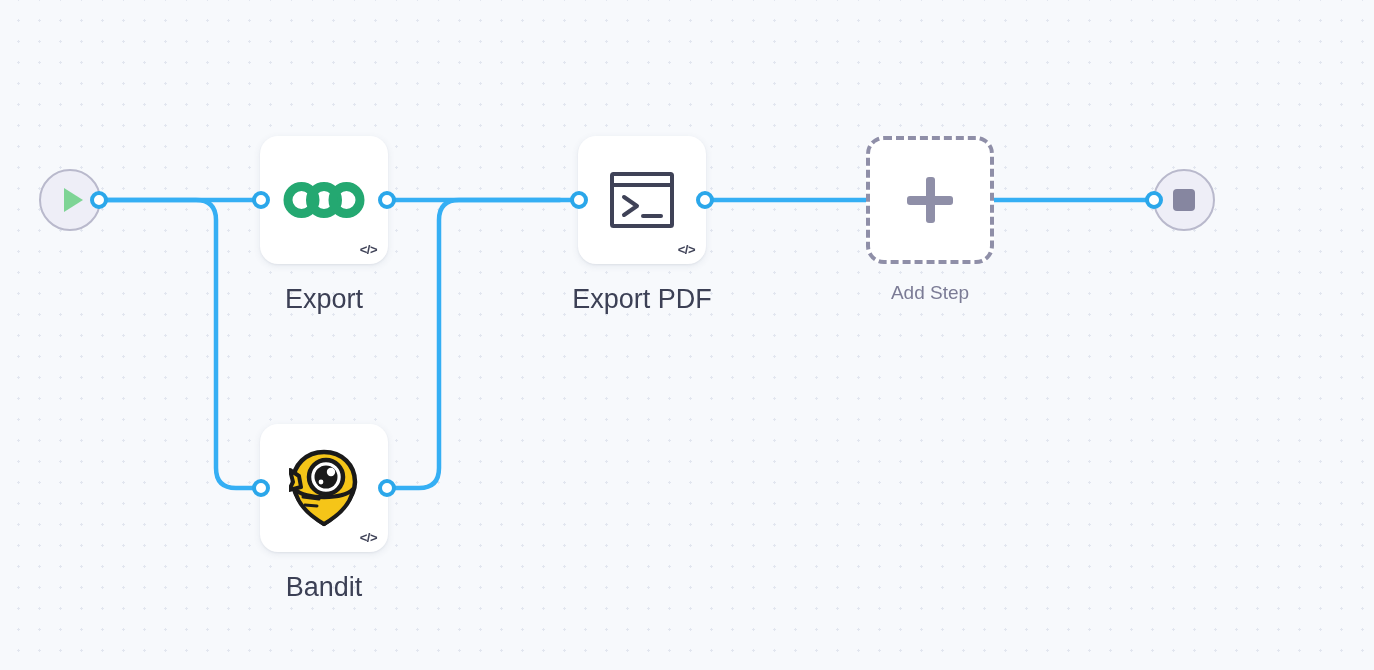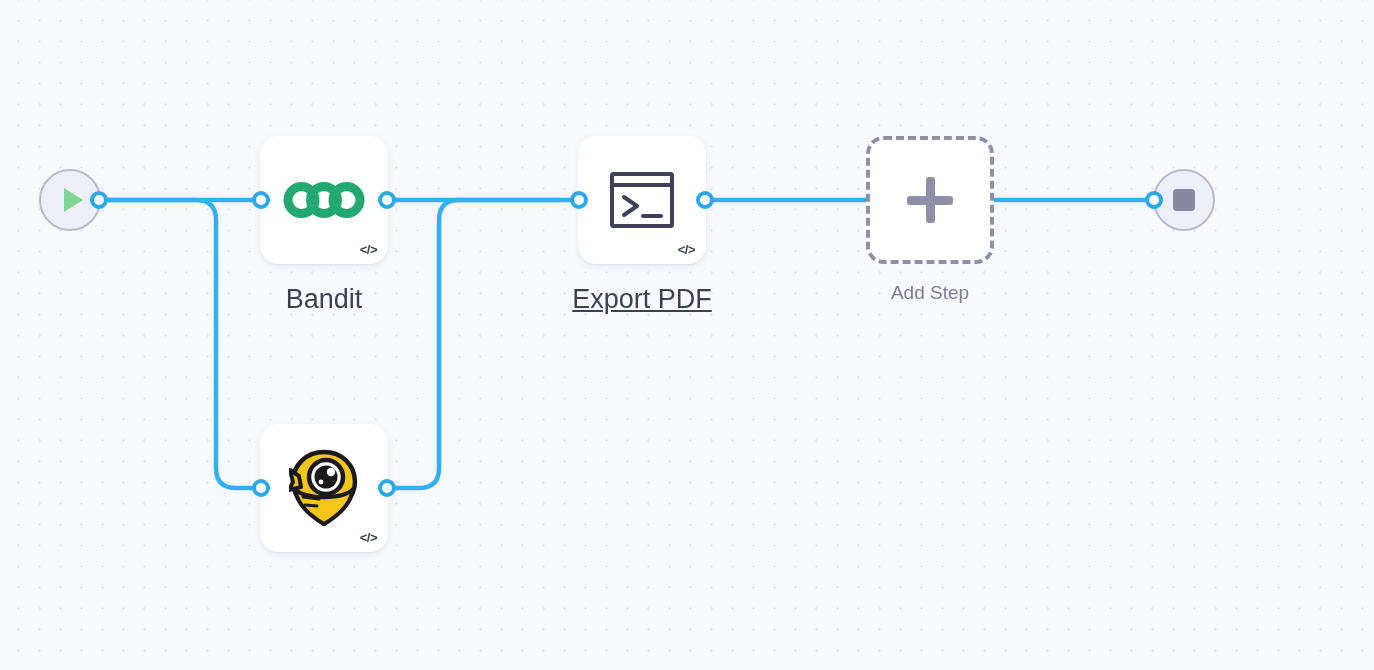--- a/index.html
+++ b/index.html
@@ -92,21 +92,21 @@
   .node-label {
     position:absolute;
     text-align:center;
     font-size:27px;
     color:#3c4055;
     white-space:nowrap;
     z-index:3;
   }
   #label-semgrep   { left:180px; top:284px; width:288px; }
   #label-bandit    { left:180px; top:572px; width:288px; }
-  #label-exportpdf { left:498px; top:284px; width:288px;text-decoration:underline; }
+  #label-exportpdf { left:498px; top:284px; width:288px; }
   #label-addstep   { left:786px; top:282px; width:288px; font-size:19px; color:#7b7b95; }
   
   .plus-h, .plus-v { position:absolute; background:#8f8fa8; border-radius:3px; }
   .plus-h { width:46px; height:9px; }
   .plus-v { width:9px;  height:46px; }
   .plus-wrap { position:relative; width:46px; height:46px; display:flex; align-items:center; justify-content:center; }
 </style>
 </head>
 <body>
 
@@ -139,21 +139,21 @@
       <g fill="none" stroke="#24a871" stroke-width="9">
         <circle cx="18.5" cy="22" r="13.5"></circle>
         <circle cx="41" cy="22" r="13.5"></circle>
         <circle cx="63.5" cy="22" r="13.5"></circle>
       </g>
     </svg>
     <span class="code-badge">&lt;/&gt;</span>
   </div>
   <div class="port" style="left:252px; top:191px;"></div>
   <div class="port" style="left:378px; top:191px;"></div>
-  <div class="node-label" id="label-semgrep">Bandit</div>
+  <div class="node-label" id="label-semgrep">Export</div>
 
   <div class="node" id="node-bandit">
     <svg width="70" height="78" viewBox="0 0 70 78">
 
       <path d="M35 3 C53 3 66 16 66 33 C66 50 48 66 35 75 C22 66 4 50 4 33 C4 16 17 3 35 3 Z" fill="#f5c518" stroke="#1a1a1a" stroke-width="4.5" stroke-linejoin="round"></path>
 
       <path d="M10 27 L1 21 L4 33 L0 41 L12 38 Z" fill="#f5c518" stroke="#1a1a1a" stroke-width="4" stroke-linejoin="round"></path>
 
       <path d="M6 40 C16 51 54 51 64 40 C62 56 47 68 35 75 C23 68 8 56 6 40 Z" fill="#f5c518" stroke="#1a1a1a" stroke-width="4" stroke-linejoin="round"></path>
 
@@ -161,20 +161,21 @@
 
       <circle cx="37" cy="28" r="17" fill="#ffffff" stroke="#1a1a1a" stroke-width="4.5"></circle>
       <circle cx="37" cy="28" r="11.5" fill="#1a1a1a"></circle>
       <circle cx="42" cy="23" r="4.2" fill="#ffffff"></circle>
       <circle cx="32" cy="33" r="2.4" fill="#ffffff"></circle>
     </svg>
     <span class="code-badge">&lt;/&gt;</span>
   </div>
   <div class="port" style="left:252px; top:479px;"></div>
   <div class="port" style="left:378px; top:479px;"></div>
+  <div class="node-label" id="label-bandit">Bandit</div>
 
   <div class="node" id="node-exportpdf">
     <svg width="66" height="58" viewBox="0 0 66 58">
       <rect x="3" y="3" width="60" height="52" rx="1.5" fill="#ffffff" stroke="#3f4257" stroke-width="4"></rect>
       <line x1="3" y1="14" x2="63" y2="14" stroke="#3f4257" stroke-width="4"></line>
       <path d="M15 26 L28 35 L15 44" fill="none" stroke="#3f4257" stroke-width="4" stroke-linecap="round" stroke-linejoin="round"></path>
       <line x1="34" y1="45" x2="52" y2="45" stroke="#3f4257" stroke-width="4" stroke-linecap="round"></line>
     </svg>
     <span class="code-badge">&lt;/&gt;</span>
   </div>

